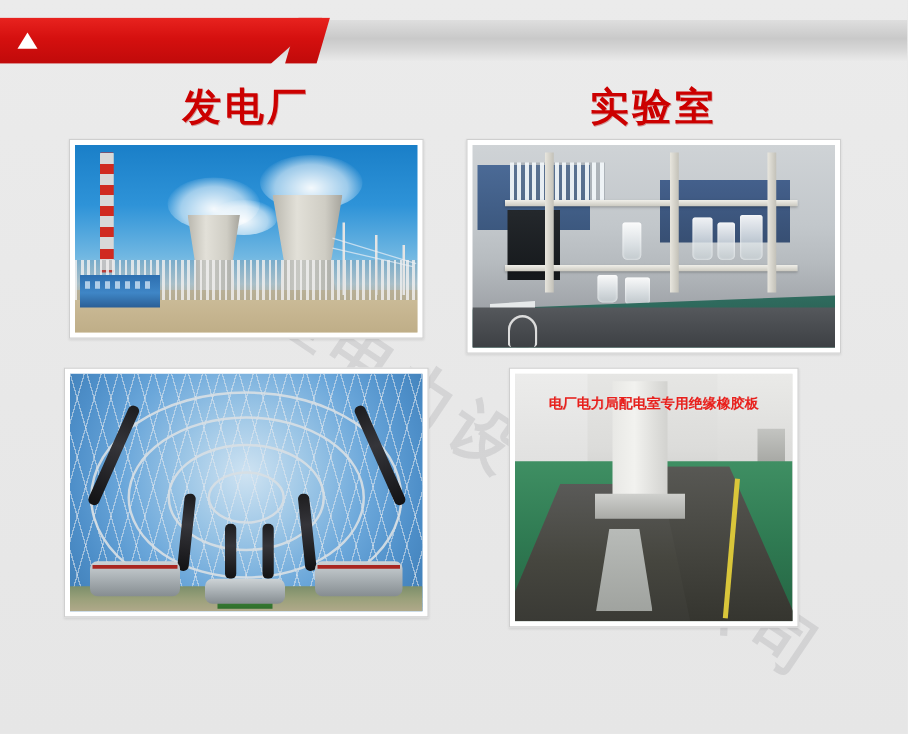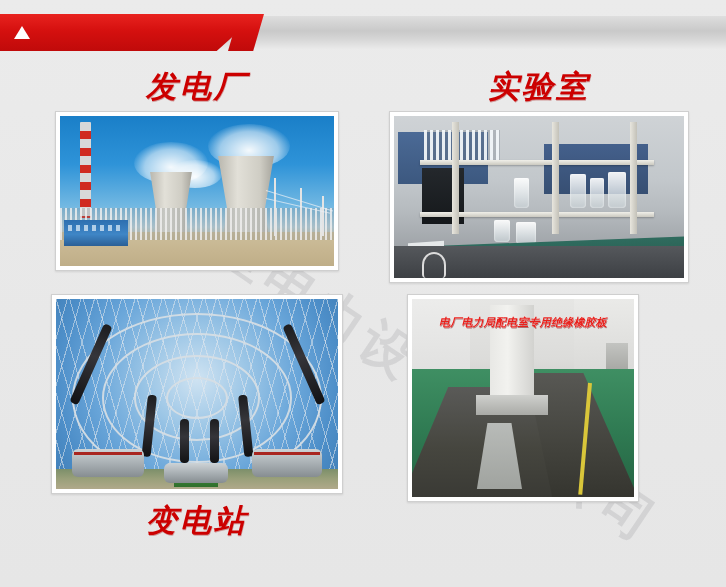--- a/index.html
+++ b/index.html
@@ -113,24 +113,23 @@
     top: 56px;
     width: 726px;
     height: 520px;
     z-index: 6;
   }
   .cell {
     position: absolute;
     display: flex;
     flex-direction: column;
     align-items: center;
-    font-style: italic;
   }
   .cell-tl { left: 44px;  top: 14px;  width: 306px; }
-  .cell-tr { left: 376px; top: 14px;  width: 326px; }
+  .cell-tr { left: 360px; top: 14px;  width: 326px; }
   .cell-bl { left: 44px;  top: 238px; width: 306px; }
   .cell-br { left: 360px; top: 238px; width: 326px; }
 
   .caption {
     color: #cc0000;
     font-size: 31px;
     font-weight: 700;
     letter-spacing: 3px;
     line-height: 1.05;
     font-family: "DejaVu Sans", "Liberation Sans", sans-serif;
@@ -524,21 +523,20 @@
           <div class="ss-insulator ss-ins-6"></div>
           <div class="ss-ground"></div>
           <div class="ss-green-strip"></div>
           <div class="ss-equip ss-eq-l"></div>
           <div class="ss-equip ss-eq-r"></div>
           <div class="ss-equip ss-eq-c"></div>
           <div class="ss-red-band" style="left:18px; bottom:34px; width:68px;"></div>
           <div class="ss-red-band" style="left:198px; bottom:34px; width:66px;"></div>
         </div>
       </div>
-      <div class="caption caption-bottom">变电站</div>
     </div>
 
     <div class="cell cell-br">
       <div class="photo-frame frame-br">
         <div class="photo pic-distroom">
           <div class="dr-wall-left"></div>
           <div class="dr-wall-right"></div>
           <div class="dr-door"></div>
           <div class="dr-floor-green"></div>
           <div class="dr-mat-dark"></div>

